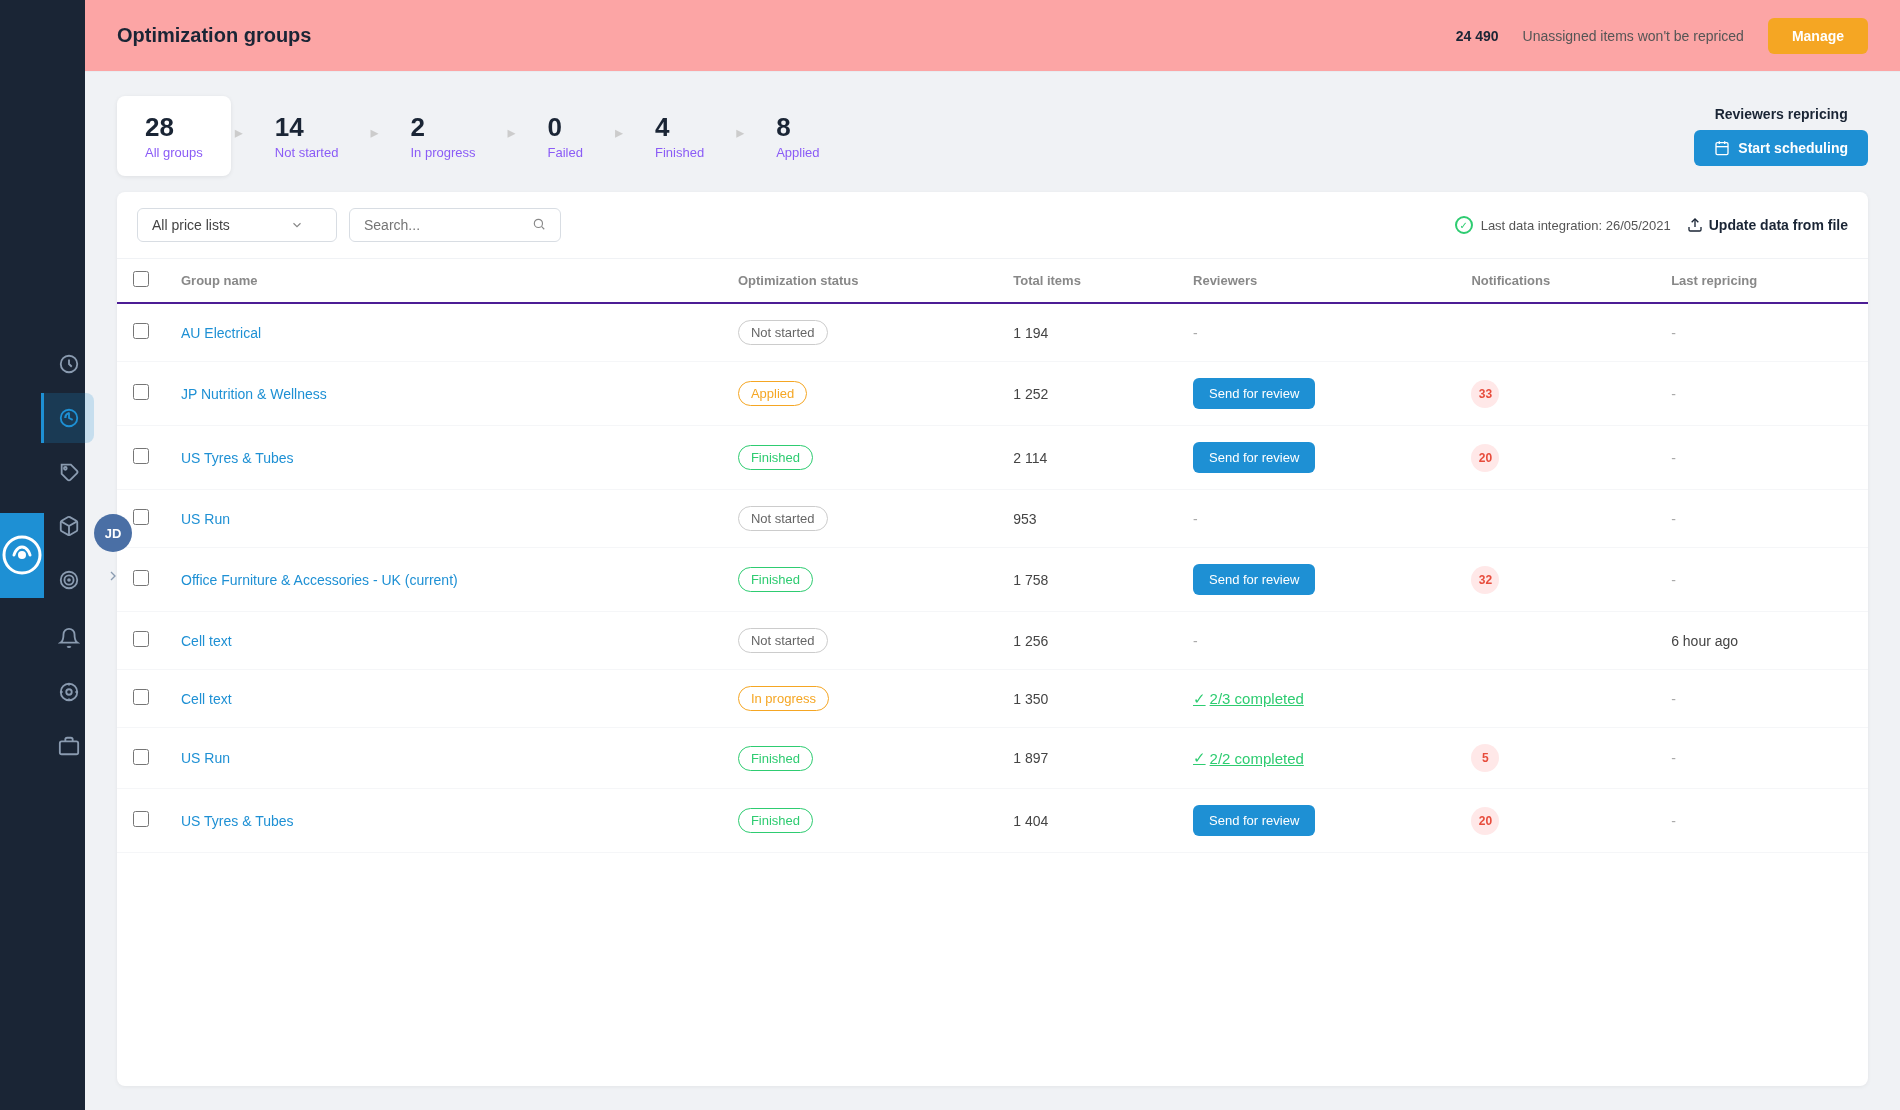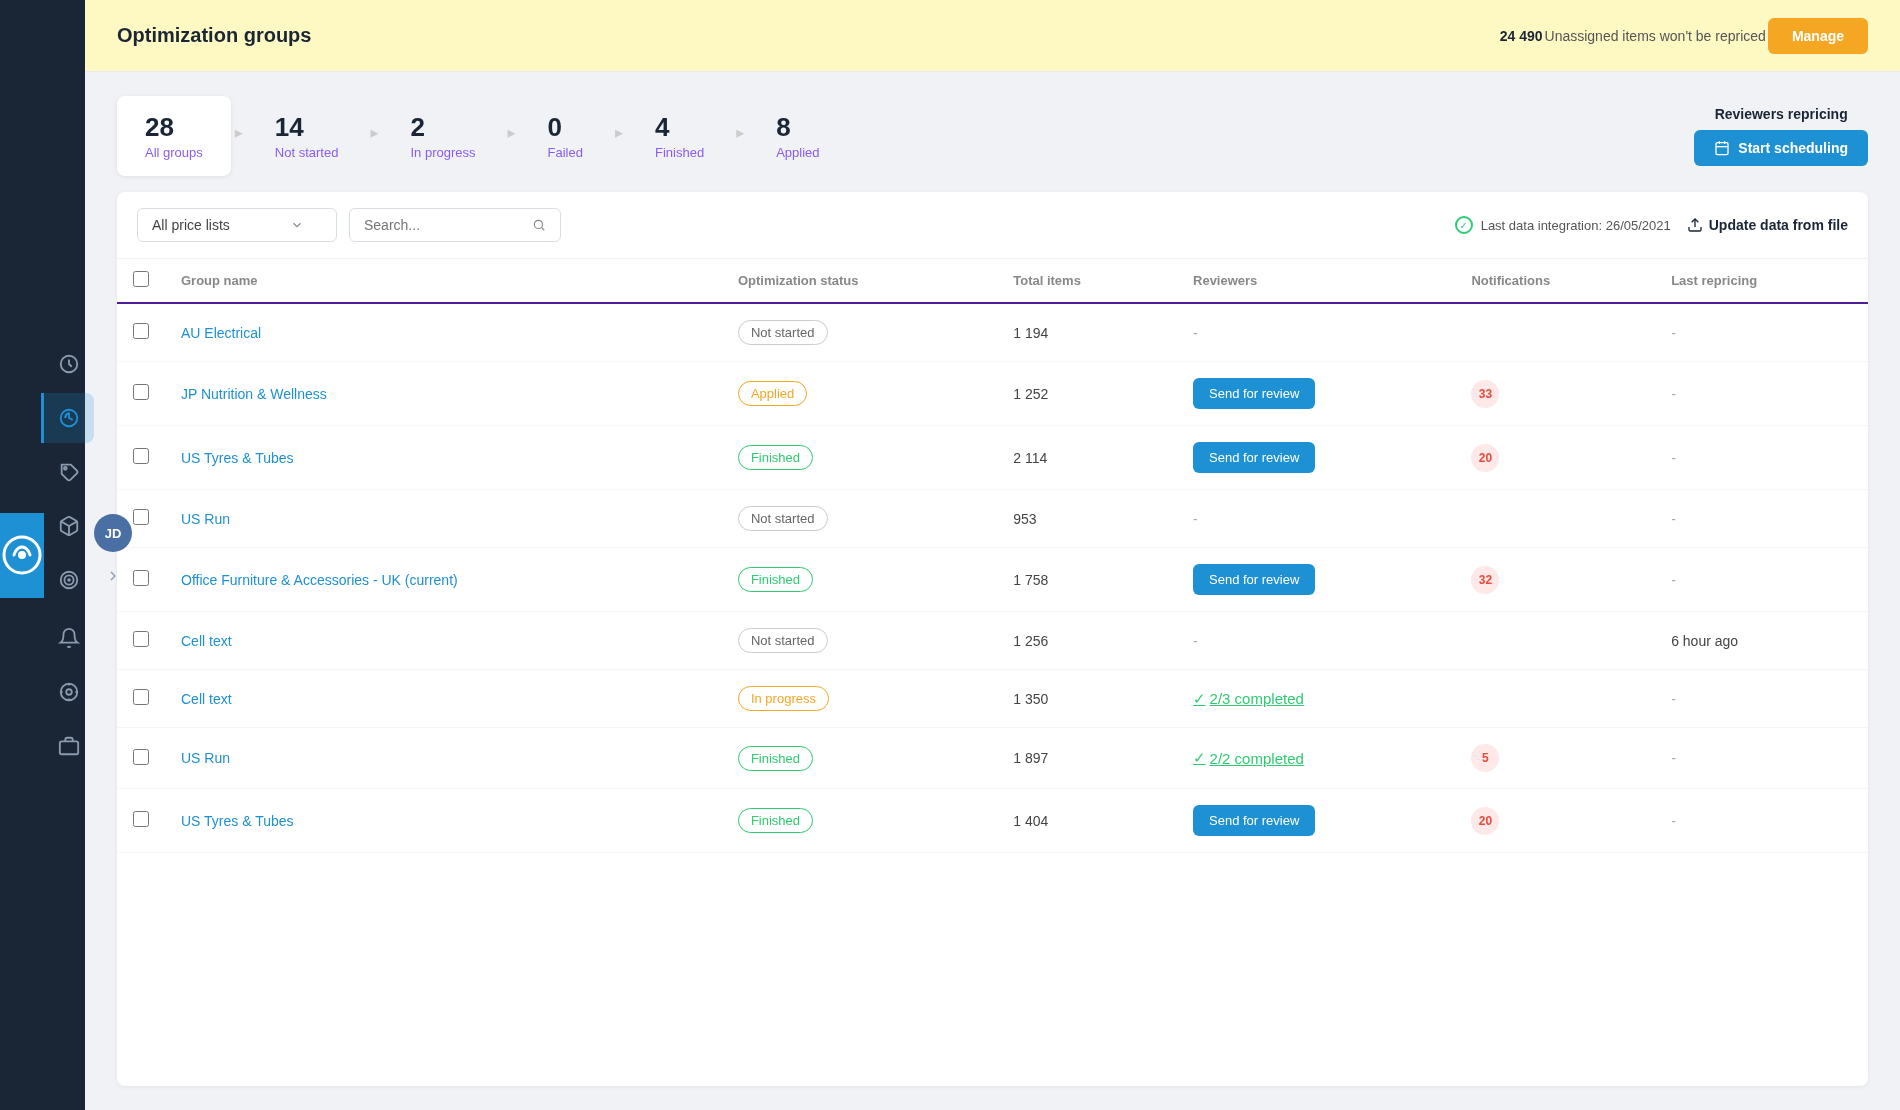--- a/index.html
+++ b/index.html
@@ -73,38 +73,38 @@
     
     .main {
       flex: 1;
       display: flex;
       flex-direction: column;
       overflow: hidden;
     }
 
     
     .header {
-      background: #fef9c3;
+      background: #fca5a5;
       padding: 0 32px;
       height: 72px;
       display: flex;
       align-items: center;
       justify-content: space-between;
       border-bottom: 1px solid #e8ecf0;
       flex-shrink: 0;
     }
     .header-title {
       font-size: 20px;
       font-weight: 700;
       color: #1a2535;
     }
     .header-right {
       display: flex;
       align-items: center;
-      gap: 2px;
+      gap: 24px;
     }
     .unassigned-text {
       color: #555;
       font-size: 14px;
     }
     .unassigned-count {
       font-weight: 700;
       color: #1a2535;
       font-size: 14px;
     }
@@ -211,21 +211,21 @@
       cursor: pointer;
       gap: 60px;
       min-width: 200px;
     }
     .price-list-label {
       font-size: 14px;
       color: #444;
     }
     .search-box {
       display: flex;
-      align-items: center;
+      align-items: flex-start;
       border: 1px solid #d8dde3;
       border-radius: 6px;
       padding: 8px 14px;
       gap: 8px;
       min-width: 200px;
     }
     .search-input {
       border: none;
       outline: none;
       font-size: 14px;

